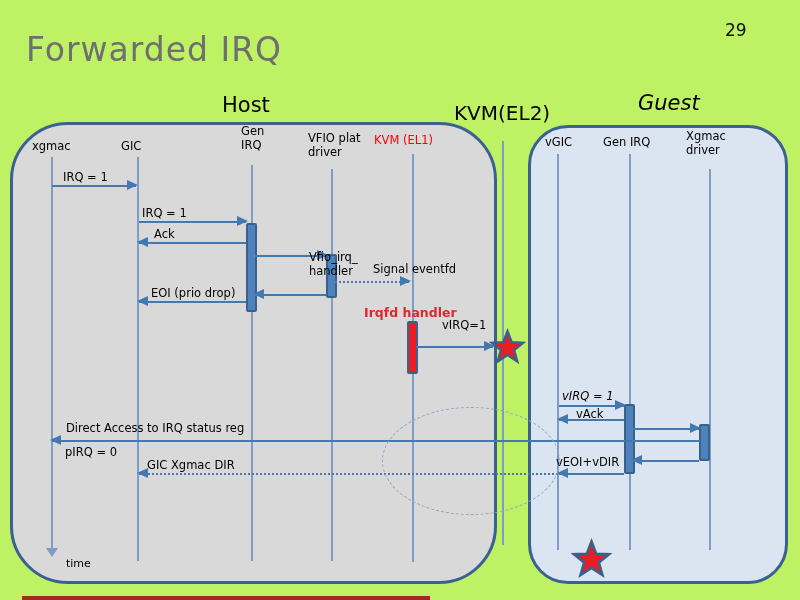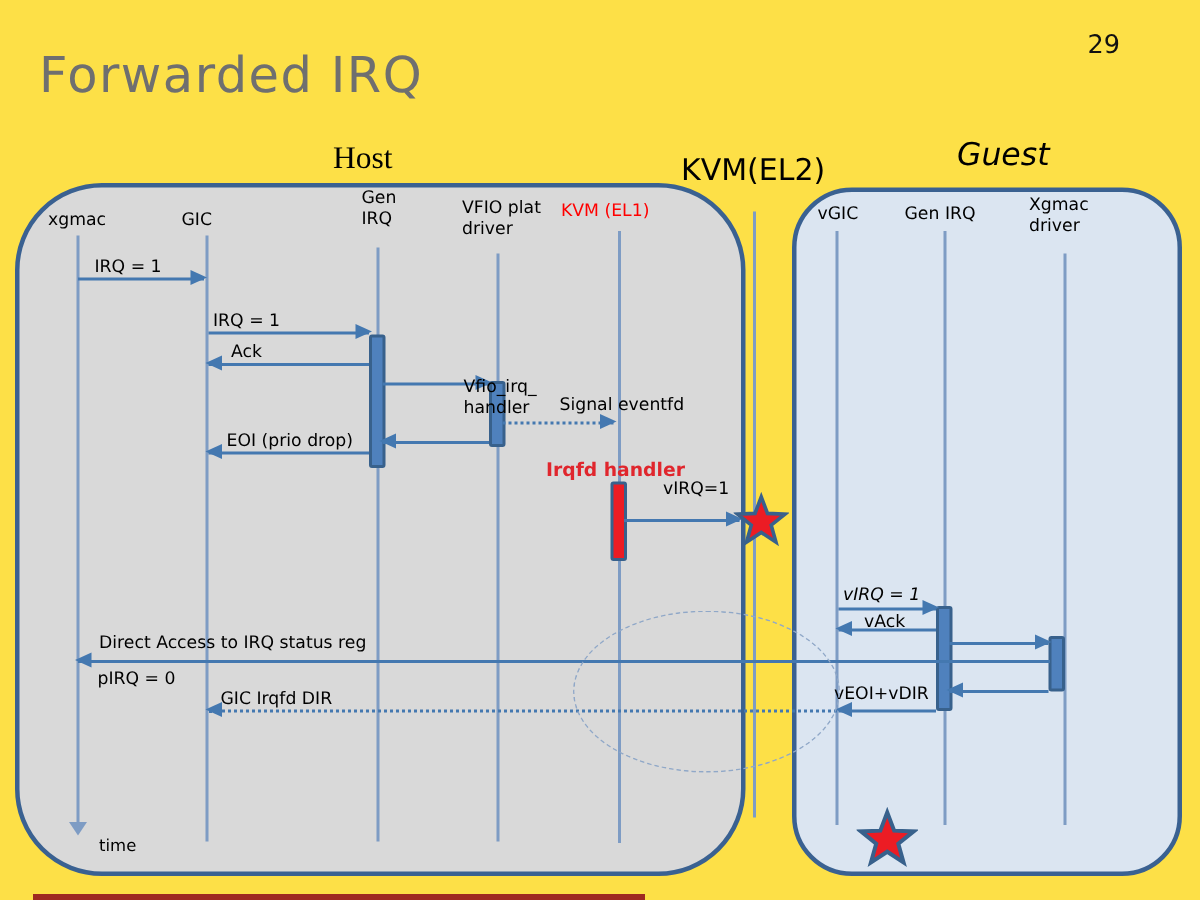--- a/index.html
+++ b/index.html
@@ -1,23 +1,23 @@
 <!DOCTYPE html>
 <html><head>
 <meta charset="utf-8">
 <style>
   html,body{margin:0;padding:0;}
-  .slide{position:relative;width:800px;height:600px;background:#fde047;overflow:hidden;
+  .slide{position:relative;width:800px;height:600px;background:#bef264;overflow:hidden;
          font-family:"DejaVu Sans",sans-serif;color:#000;}
 
   .title{position:absolute;left:26px;top:30px;font-size:33px;color:#6f6f6f;letter-spacing:1px;}
   .page-num{position:absolute;left:725px;top:20px;font-size:17px;color:#111;}
 
   .sec-label{position:absolute;font-size:21px;color:#000;z-index:6;}
-  .host-label{left:222px;top:93px;font-family:Liberation Serif, serif;}
+  .host-label{left:222px;top:93px;}
   .kvm-el2-label{left:454px;top:101px;font-size:20px;}
   .guest-label{left:638px;top:91px;font-style:italic;}
 
   .box{position:absolute;border:3px solid #3a6191;z-index:1;}
   .host-box{left:10px;top:122px;width:481px;height:456px;border-radius:58px;background:#d9d9d9;}
   .guest-box{left:528px;top:125px;width:254px;height:453px;border-radius:40px;background:#dbe5f1;}
 
   .lifeline{position:absolute;width:2px;background:#7e9cc4;z-index:2;}
   .ll-xgmac{left:51px;top:157px;height:391px;}
   .ll-gic{left:137px;top:157px;height:404px;}
@@ -172,21 +172,21 @@
     <div>handler</div>
   </div>
   <div class="mlabel m-eoi">EOI (prio drop)</div>
   <div class="mlabel m-sig">Signal eventfd</div>
   <div class="mlabel m-irqfd">Irqfd handler</div>
   <div class="mlabel m-virqk">vIRQ=1</div>
   <div class="mlabel m-virqg">vIRQ = 1</div>
   <div class="mlabel m-vack">vAck</div>
   <div class="mlabel m-da">Direct Access to IRQ status reg</div>
   <div class="mlabel m-pirq">pIRQ = 0</div>
-  <div class="mlabel m-gad">GIC Irqfd DIR</div>
+  <div class="mlabel m-gad">GIC Xgmac DIR</div>
   <div class="mlabel m-veoi">vEOI+vDIR</div>
   <div class="mlabel m-time">time</div>
 
   <div class="ellipse"></div>
 
   <svg class="star star-flow" viewBox="0 0 40 40">
     <polygon points="20,3 24.5,14.9 37.1,15.4 27.2,23.4 30.6,35.6 20,28.6 9.4,35.6 12.8,23.4 2.9,15.4 15.5,14.9" fill="#ec1c24" stroke="#38618c" stroke-width="2.6" stroke-linejoin="miter"></polygon>
   </svg>
   <svg class="star star-legend" viewBox="0 0 40 40">
     <polygon points="20,3 24.5,14.9 37.1,15.4 27.2,23.4 30.6,35.6 20,28.6 9.4,35.6 12.8,23.4 2.9,15.4 15.5,14.9" fill="#ec1c24" stroke="#38618c" stroke-width="2.6" stroke-linejoin="miter"></polygon>

